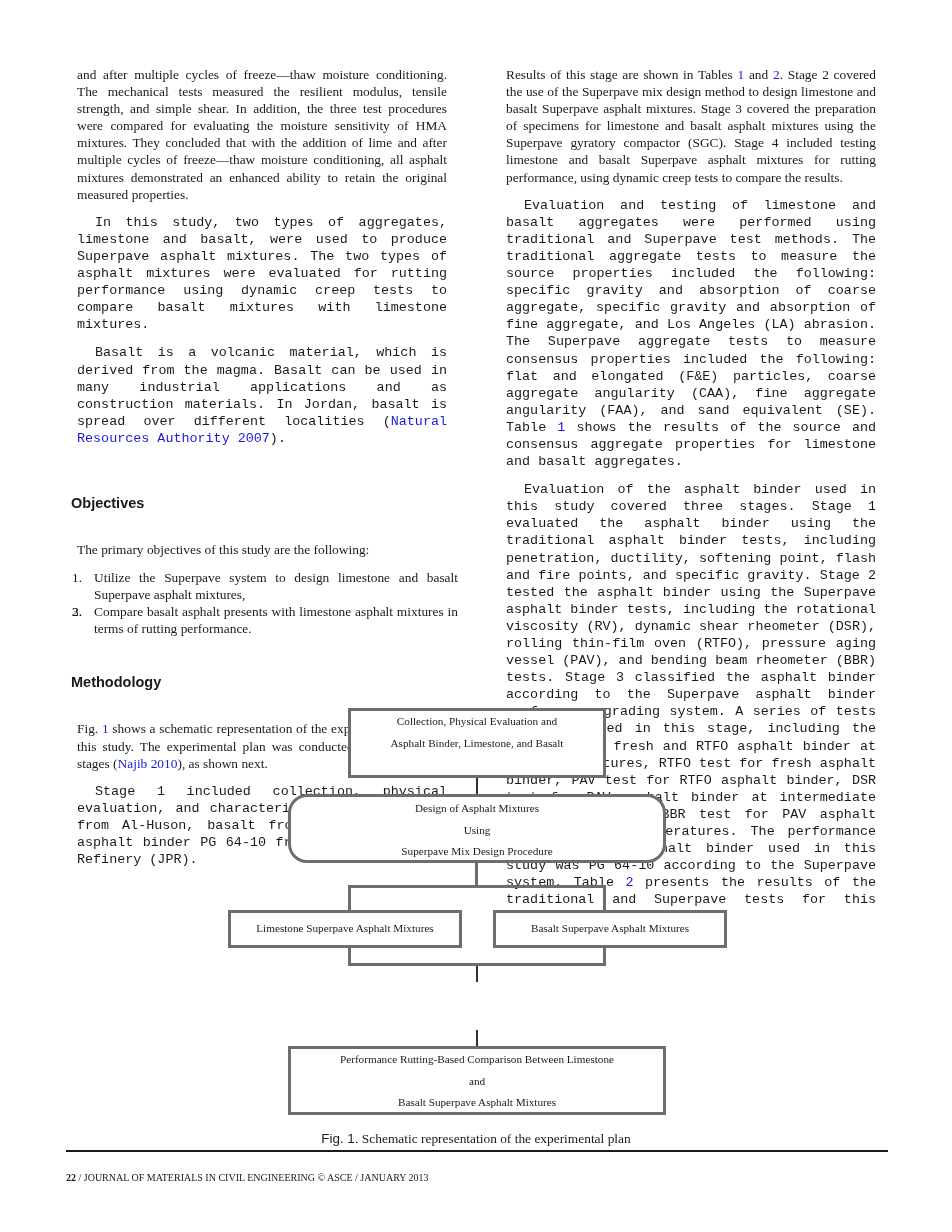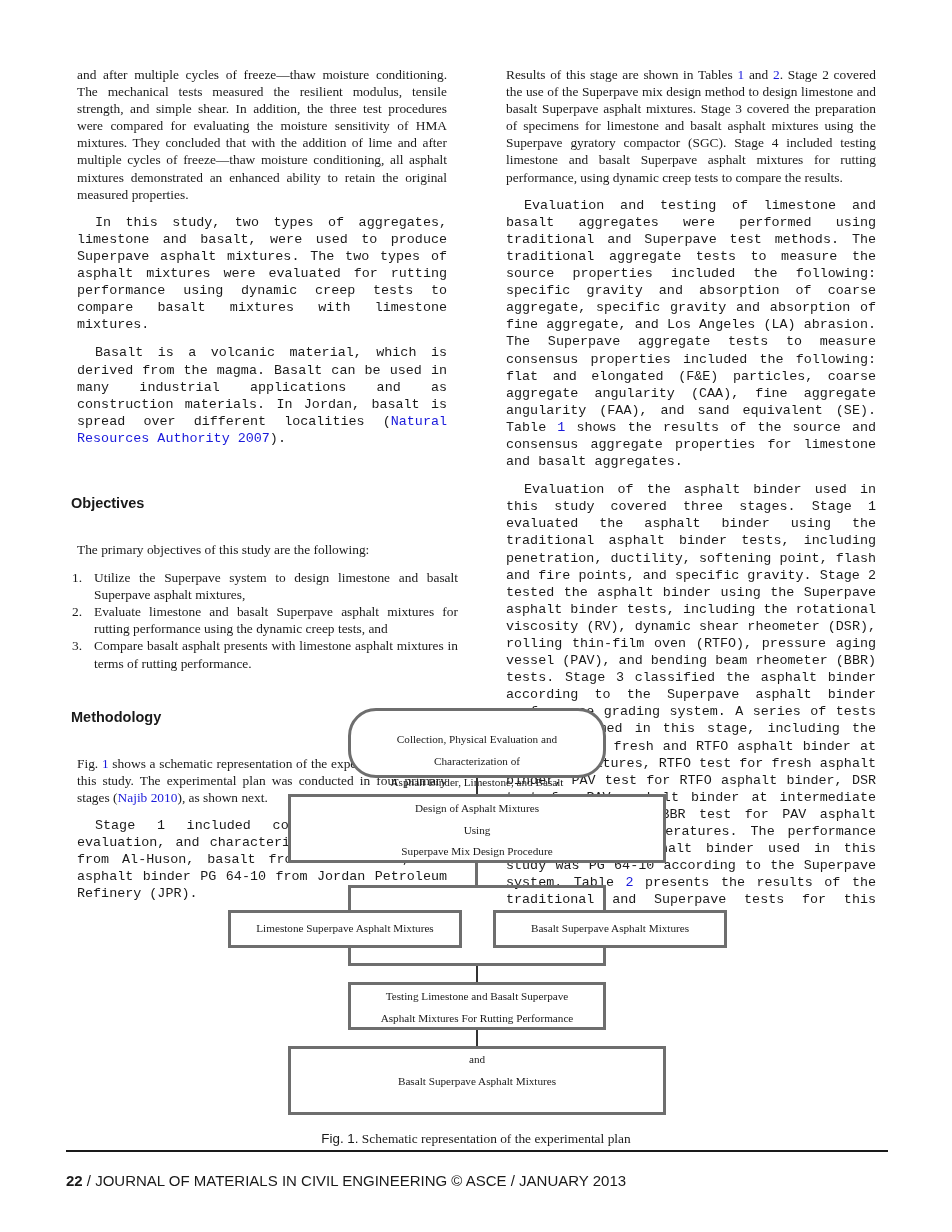--- a/index.html
+++ b/index.html
@@ -16,89 +16,85 @@
     ol li .num { position: absolute; left: 6px; top: 0; }
     .fig { position: absolute; left: 0; top: 0; width: 952px; height: 1232px; pointer-events: none; }
     .box { position: absolute; border: 3px solid #6e6e6e; box-sizing: border-box; font-family: "Liberation Serif", serif; font-size: 11.2px; text-align: center; color: #1a1a1a; background: #fff; pointer-events: auto; }
     .box .ln { display: block; }
     .vline { position: absolute; width: 2px; background: #333; }
     .hline { position: absolute; height: 3px; background: #6e6e6e; }
     .vgl { position: absolute; width: 3px; background: #6e6e6e; }
     .caption { position: absolute; top: 1131px; left: 66px; width: 820px; text-align: center; font-family: "Liberation Serif", serif; font-size: 13.4px; }
     .caption .lbl { font-family: "Liberation Sans", sans-serif; font-weight: normal; }
     .rule { position: absolute; top: 1150px; left: 66px; width: 822px; height: 2px; background: #1a1a1a; }
-    .footer { position: absolute; top: 1172px; left: 66px; font-family: Liberation Sans, sans-serif; font-size: 15px; color: #1a1a1a; }
+    .footer { position: absolute; top: 1172px; left: 66px; font-family: Liberation Serif, serif; font-size: 10px; color: #1a1a1a; }
     .footer .pg { font-weight: bold; }
   </style>
 </head>
 <body>
 
 <div class="col col-left">
   <p>and after multiple cycles of freeze—thaw moisture conditioning. The mechanical tests measured the resilient modulus, tensile strength, and simple shear. In addition, the three test procedures were compared for evaluating the moisture sensitivity of HMA mixtures. They concluded that with the addition of lime and after multiple cycles of freeze—thaw moisture conditioning, all asphalt mixtures demonstrated an enhanced ability to retain the original measured properties.</p>
   <p class="indent">In this study, two types of aggregates, limestone and basalt, were used to produce Superpave asphalt mixtures. The two types of asphalt mixtures were evaluated for rutting performance using dynamic creep tests to compare basalt mixtures with limestone mixtures.</p>
   <p class="indent"><span>Basalt is a volcanic material, which is derived from the magma. Basalt can be used in many industrial applications and as construction materials. In Jordan, basalt is spread over different localities (</span><span class="link">Natural Resources Authority 2007</span><span>).</span></p>
   <div style="height:31px"></div>
   <h2>Objectives</h2>
   <div style="height:13px"></div>
   <p>The primary objectives of this study are the following:</p>
   <ol>
     <li><span class="num">1.</span><span>Utilize the Superpave system to design limestone and basalt Superpave asphalt mixtures,</span></li>
-    <li><span class="num">2.</span><span>Evaluate limestone and basalt Superpave asphalt mixtures for rutting performance using the dynamic creep tests, and</span></li>
+    <li><span class="num">2.</span></li>
     <li><span class="num">3.</span><span>Compare basalt asphalt presents with limestone asphalt mixtures in terms of rutting performance.</span></li>
   </ol>
   <div style="height:31px"></div>
   <h2>Methodology</h2>
   <div style="height:13px"></div>
   <p><span>Fig. </span><span class="link">1</span><span> shows a schematic representation of the experimental plan for this study. The experimental plan was conducted in four primary stages (</span><span class="link">Najib 2010</span><span>), as shown next.</span></p>
   <p class="indent">Stage 1 included collection, physical evaluation, and characterization of limestone from Al-Huson, basalt from Al-Hallabat, and asphalt binder PG 64-10 from Jordan Petroleum Refinery (JPR).</p>
 </div>
 
 <div class="col col-right">
   <p><span>Results of this stage are shown in Tables </span><span class="link">1</span><span> and </span><span class="link">2</span><span>. Stage 2 covered the use of the Superpave mix design method to design limestone and basalt Superpave asphalt mixtures. Stage 3 covered the preparation of specimens for limestone and basalt asphalt mixtures using the Superpave gyratory compactor (SGC). Stage 4 included testing limestone and basalt Superpave asphalt mixtures for rutting performance, using dynamic creep tests to compare the results.</span></p>
   <p class="indent"><span>Evaluation and testing of limestone and basalt aggregates were performed using traditional and Superpave test methods. The traditional aggregate tests to measure the source properties included the following: specific gravity and absorption of coarse aggregate, specific gravity and absorption of fine aggregate, and Los Angeles (LA) abrasion. The Superpave aggregate tests to measure consensus properties included the following: flat and elongated (F&amp;E) particles, coarse aggregate angularity (CAA), fine aggregate angularity (FAA), and sand equivalent (SE). Table </span><span class="link">1</span><span> shows the results of the source and consensus aggregate properties for limestone and basalt aggregates.</span></p>
   <p class="indent"><span>Evaluation of the asphalt binder used in this study covered three stages. Stage 1 evaluated the asphalt binder using the traditional asphalt binder tests, including penetration, ductility, softening point, flash and fire points, and specific gravity. Stage 2 tested the asphalt binder using the Superpave asphalt binder tests, including the rotational viscosity (RV), dynamic shear rheometer (DSR), rolling thin-film oven (RTFO), pressure aging vessel (PAV), and bending beam rheometer (BBR) tests. Stage 3 classified the asphalt binder according to the Superpave asphalt binder performance grading system. A series of tests were performed in this stage, including the DSR test for fresh and RTFO asphalt binder at high temperatures, RTFO test for fresh asphalt binder, PAV test for RTFO asphalt binder, DSR test for PAV asphalt binder at intermediate temperatures, and BBR test for PAV asphalt binder at low temperatures. The performance grade for the asphalt binder used in this study was PG 64-10 according to the Superpave system. Table </span><span class="link">2</span><span> presents the results of the traditional and Superpave tests for this asphalt binder.</span></p>
 </div>
 
 <div class="fig">
 
-  <div class="box" style="left:348px; top:708px; width:258px; height:70px; padding-top:18px; line-height:21.5px;border-radius:28px;">
+  <div class="box" style="left:348px; top:708px; width:258px; height:70px; padding-top:0; line-height:21.5px;">
     <span class="ln">Collection, Physical Evaluation and</span>
-    <span class="ln">Characterization of</span>
     <span class="ln">Asphalt Binder, Limestone, and Basalt</span>
   </div>
   <div class="vline" style="left:476px; top:778px; height:16px;"></div>
 
-  <div class="box" style="left:288px; top:794px; width:378px; height:69px; padding-top:1px; line-height:21.5px;">
+  <div class="box" style="left:288px; top:794px; width:378px; height:69px; padding-top:1px; line-height:21.5px;border-radius:19px;">
     <span class="ln">Design of Asphalt Mixtures</span>
     <span class="ln">Using</span>
     <span class="ln">Superpave Mix Design Procedure</span>
   </div>
   <div class="vgl" style="left:475px; top:863px; height:24px;"></div>
   <div class="hline" style="left:348px; top:885px; width:258px;"></div>
   <div class="vgl" style="left:348px; top:885px; height:26px;"></div>
   <div class="vgl" style="left:603px; top:885px; height:26px;"></div>
 
   <div class="box" style="left:228px; top:910px; width:234px; height:38px; line-height:30px;">
     <span class="ln">Limestone Superpave Asphalt Mixtures</span>
   </div>
   <div class="box" style="left:493px; top:910px; width:234px; height:38px; line-height:30px;">
     <span class="ln">Basalt Superpave Asphalt Mixtures</span>
   </div>
   <div class="vgl" style="left:348px; top:948px; height:18px;"></div>
   <div class="vgl" style="left:603px; top:948px; height:18px;"></div>
   <div class="hline" style="left:348px; top:963px; width:258px;"></div>
   <div class="vline" style="left:476px; top:966px; height:16px;"></div>
 
-  <div class="box" style="left:348px; top:982px; width:258px; height:48px; padding-top:1px; line-height:21.5px;">
-    <span class="ln">Testing Limestone and Basalt Superpave</span>
-    <span class="ln">Asphalt Mixtures For Rutting Performance</span>
-  </div>
   <div class="vline" style="left:476px; top:1030px; height:16px;"></div>
 
   <div class="box" style="left:288px; top:1046px; width:378px; height:69px; line-height:21.5px;">
+    <span class="ln">Performance Rutting-Based Comparison Between Limestone</span>
     <span class="ln">and</span>
     <span class="ln">Basalt Superpave Asphalt Mixtures</span>
   </div>
 </div>
 
 <div class="caption"><span class="lbl">Fig. 1.</span><span> Schematic representation of the experimental plan</span></div>
 
 <div class="rule"></div>
 <div class="footer"><span class="pg">22</span><span> / JOURNAL OF MATERIALS IN CIVIL ENGINEERING © ASCE / JANUARY 2013</span></div>
 

